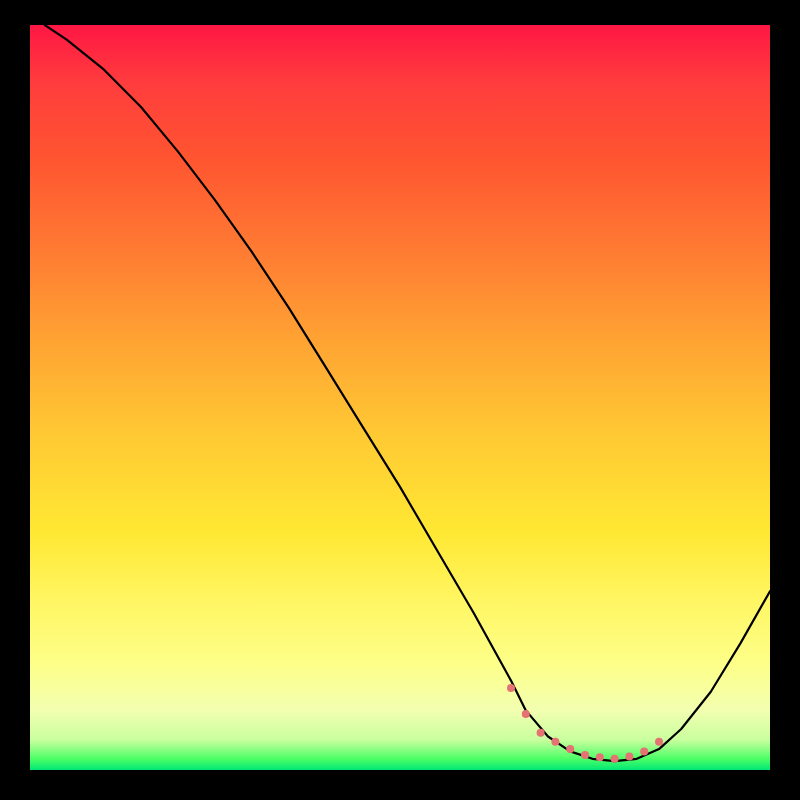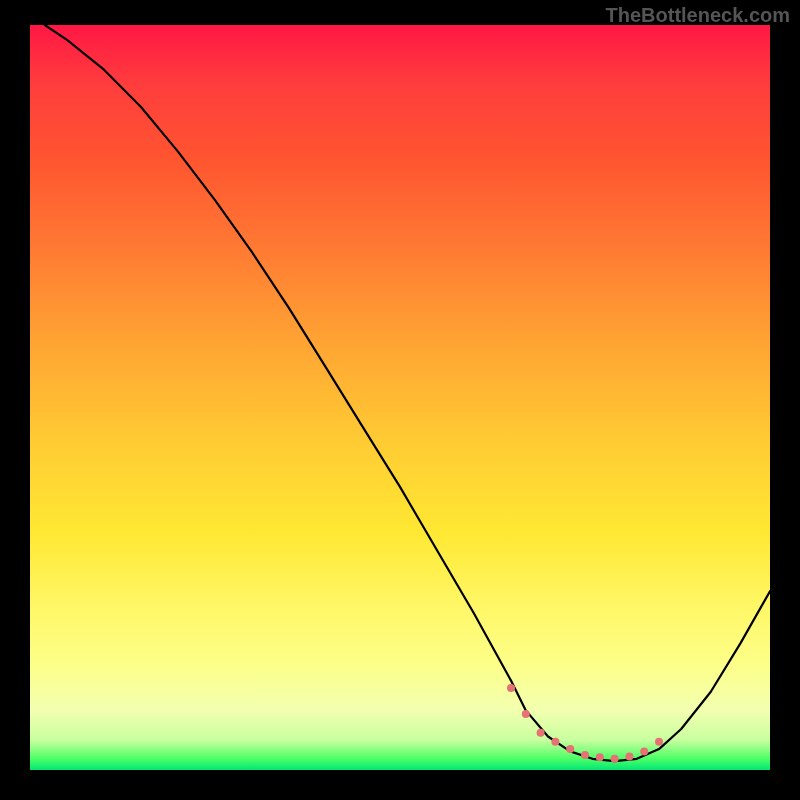--- a/index.html
+++ b/index.html
@@ -61,21 +61,20 @@
     left: 0;
     top: 0;
     width: 100%;
     height: 100%;
   }
 </style>
 </head>
 <body>
 
 <div class="container">
-  <div class="watermark">TheBottleneck.com</div>
   <div class="plot-area">
     <div class="gradient-bg"></div>
     <svg class="curve" viewBox="0 0 740 745" preserveAspectRatio="none">
       <path id="curve-path" fill="none" stroke="#000" stroke-width="2.2" stroke-linecap="round" stroke-linejoin="round" d="M14.8 0.0 L37.0 14.9 L74.0 44.7 L111.0 82.0 L148.0 126.6 L185.0 175.1 L222.0 227.2 L259.0 283.1 L296.0 342.7 L333.0 402.3 L370.0 461.9 L407.0 525.2 L444.0 588.5 L481.0 655.6 L495.8 685.4 L518.0 711.5 L540.2 726.4 L562.4 733.8 L584.6 736.1 L606.8 733.8 L629.0 724.1 L651.2 704.0 L680.8 666.8 L710.4 618.4 L740.0 566.2"></path>
       <g id="markers">
           <circle cx="481.0" cy="663.0" r="4" fill="#e57373"></circle>
           <circle cx="495.8" cy="689.1" r="4" fill="#e57373"></circle>
           <circle cx="510.6" cy="707.8" r="4" fill="#e57373"></circle>
           <circle cx="525.4" cy="716.7" r="4" fill="#e57373"></circle>
           <circle cx="540.2" cy="724.1" r="4" fill="#e57373"></circle>

